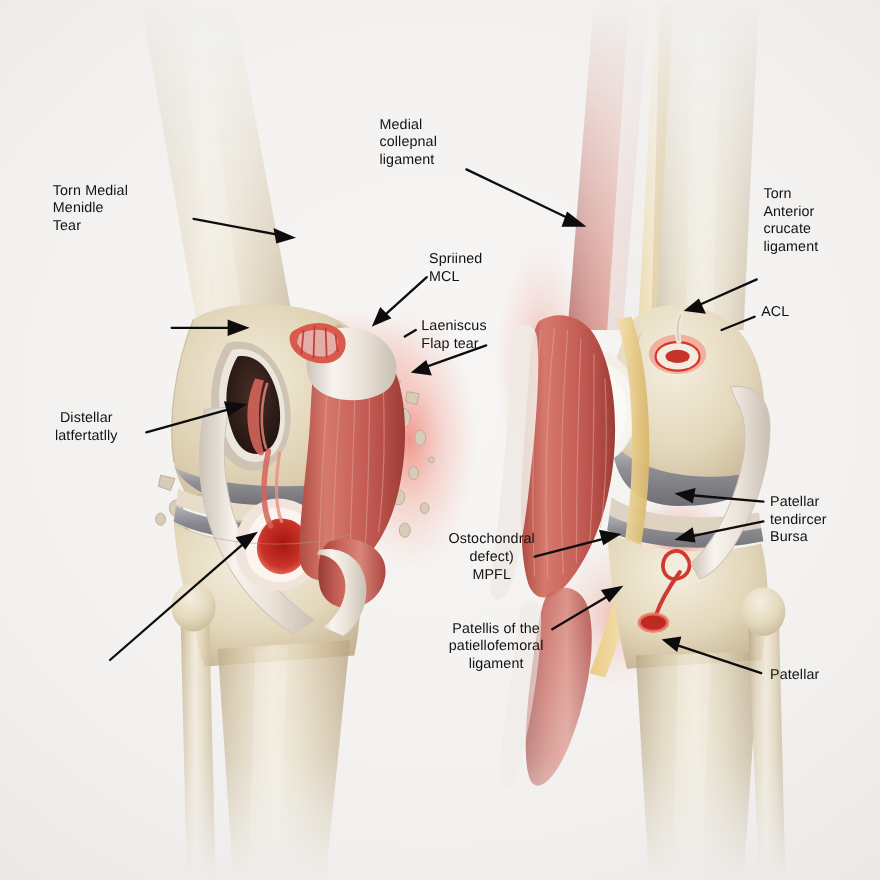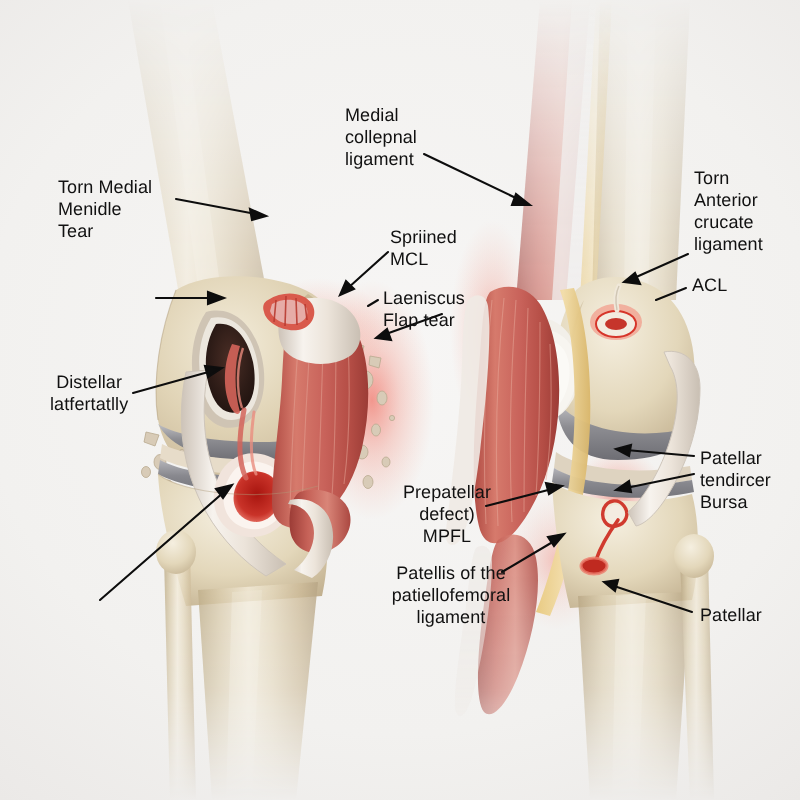--- a/index.html
+++ b/index.html
@@ -11,21 +11,21 @@
   }
   #stage{
     position:relative;width:800px;height:800px;
     background:radial-gradient(ellipse 95% 85% at 50% 45%,#f7f6f5 0%,#f2f1ef 55%,#eceae8 80%,#e6e4e1 100%);
     overflow:hidden;
   }
   #art{position:absolute;inset:0;width:800px;height:800px;}
   .lbl{
     position:absolute;
     color:#111111;
-    font-size:18px;
+    font-size:13px;
     line-height:1.22;
     letter-spacing:.1px;
     white-space:pre-line;
     text-rendering:geometricPrecision;
   }
   .lbl.c{text-align:center;}
   .lbl.l{text-align:left;}
 </style>
 </head>
 <body>
@@ -356,34 +356,34 @@
         <path d="M616,490 L631,492 L629,481 Z"></path>
       </g>
 
       <g>
         <line x1="692" y1="612" x2="614" y2="586"></line>
         <path d="M604,582 L618,580 L615,591 Z"></path>
       </g>
     </g>
   </svg>
 
-  <div class="lbl l" style="left:58px;top:165px;margin-top:12px;">Torn Medial
+  <div class="lbl l" style="left:48px;top:165px;">Torn Medial
 Menidle
 Tear</div>
   <div class="lbl l" style="left:50px;top:372px;text-align:center;">Distellar
 latfertatlly</div>
 
   <div class="lbl l" style="left:345px;top:105px;">Medial
 collepnal
 ligament</div>
   <div class="lbl l" style="left:390px;top:227px;">Spriined
 MCL</div>
   <div class="lbl l" style="left:383px;top:288px;">Laeniscus
 Flap tear</div>
-  <div class="lbl c" style="left:392px;top:482px;width:110px;">Prepatellar
+  <div class="lbl c" style="left:392px;top:482px;width:110px;">Ostochondral
 defect)
 MPFL</div>
   <div class="lbl c" style="left:386px;top:563px;width:130px;">Patellis of the
 patiellofemoral
 ligament</div>
 
   <div class="lbl l" style="left:694px;top:168px;">Torn
 Anterior
 crucate
 ligament</div>

